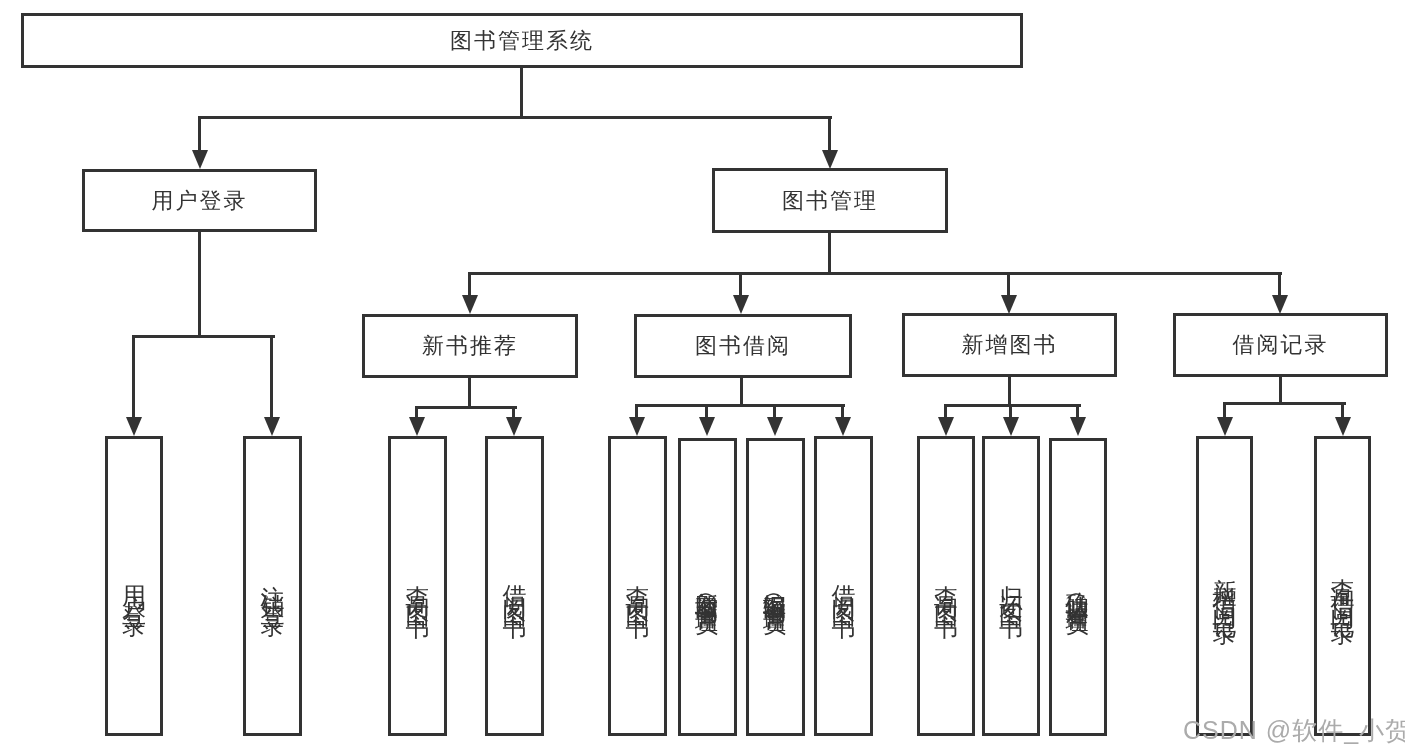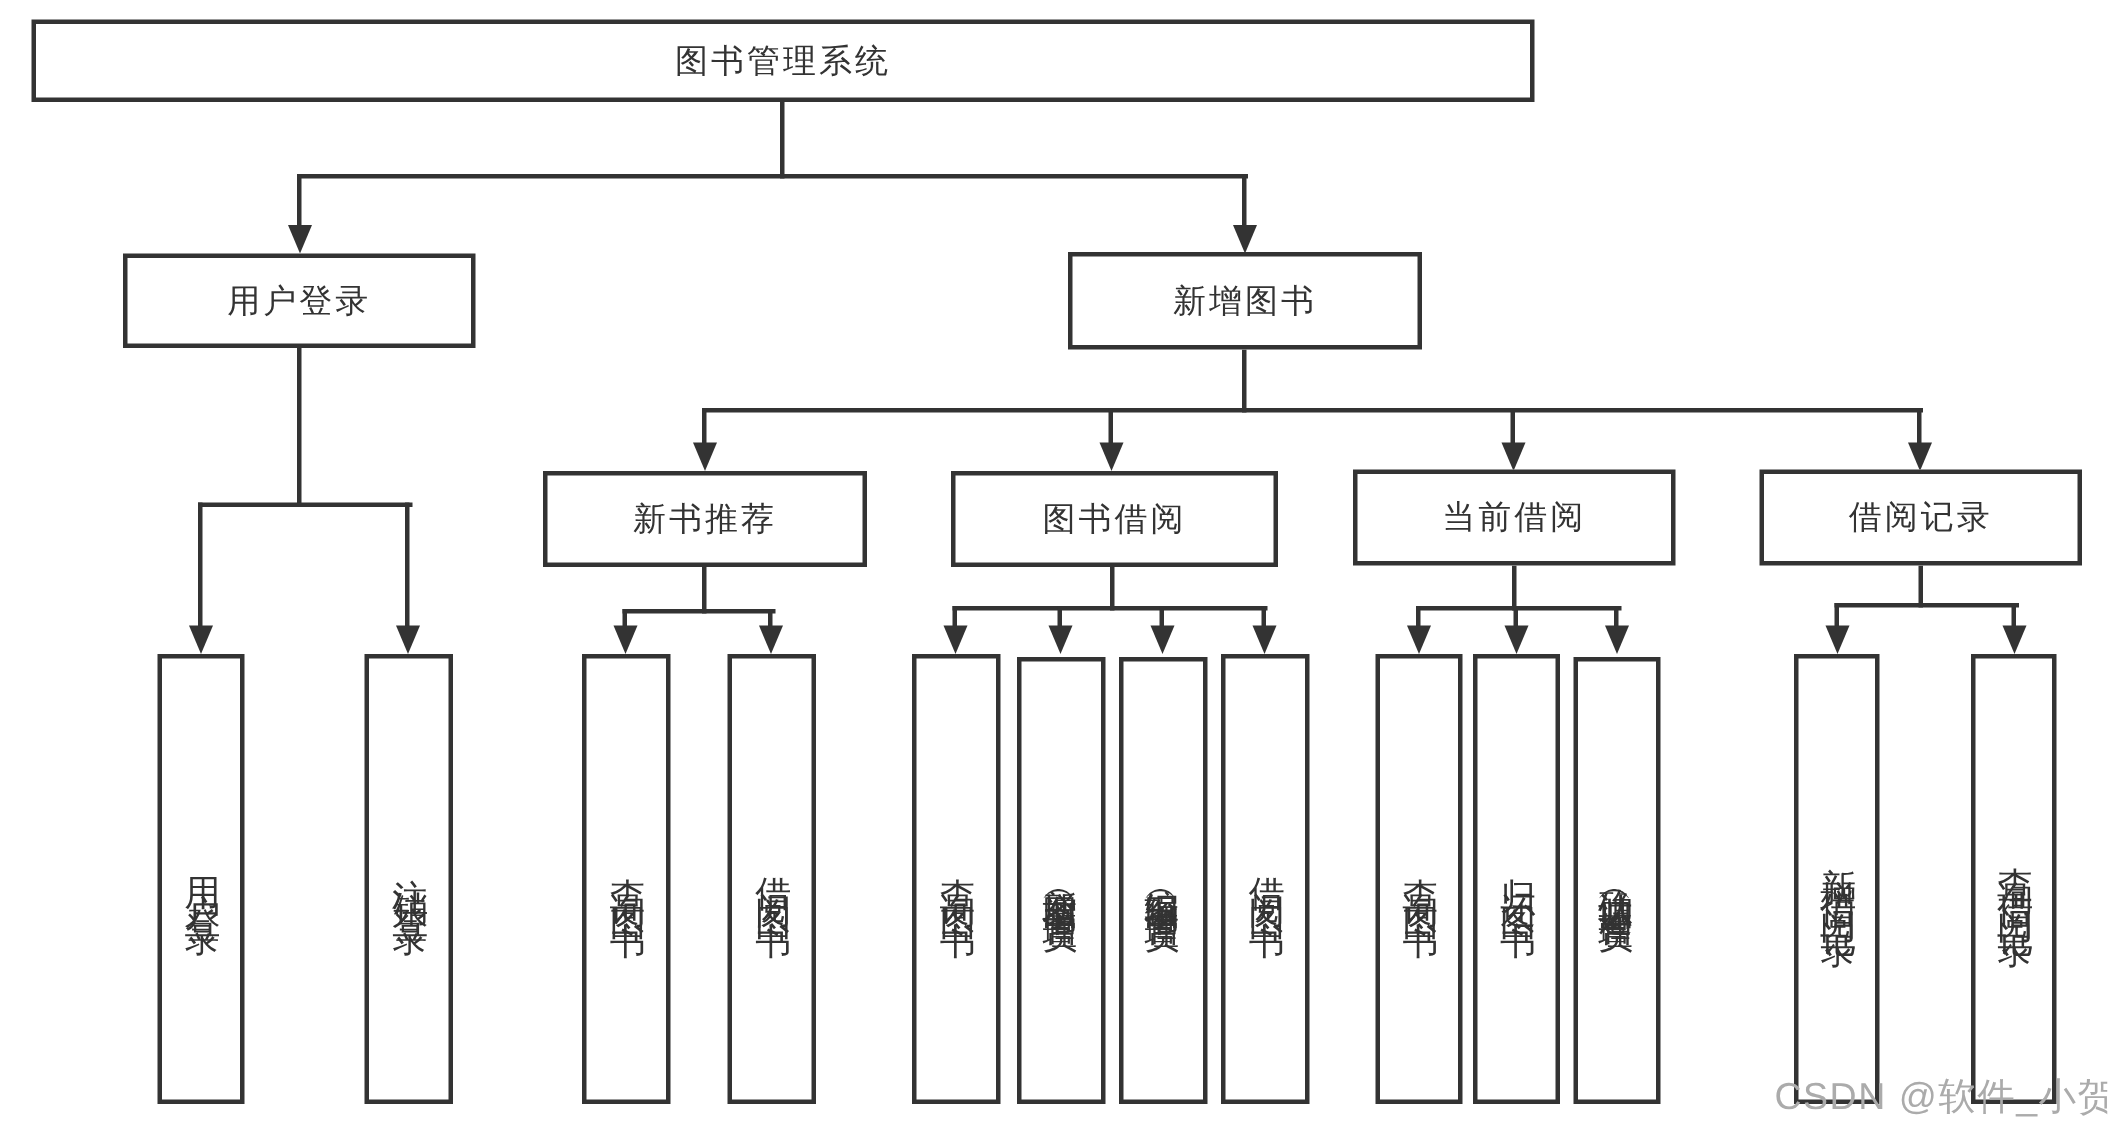--- a/index.html
+++ b/index.html
@@ -39,21 +39,21 @@
   <div class="node" style="left:21px;top:13px;width:1002px;height:55px;">图书管理系统</div>
 
   <div class="vline" style="left:520px;top:68px;height:51px;"></div>
   <div class="hline" style="left:198px;top:116px;width:634px;"></div>
   <div class="vline" style="left:198px;top:116px;height:36px;"></div>
   <div class="vline" style="left:828px;top:116px;height:36px;"></div>
   <div class="arrow" style="left:192px;top:150px;"></div>
   <div class="arrow" style="left:822px;top:150px;"></div>
 
   <div class="node" style="left:82px;top:169px;width:235px;height:63px;">用户登录</div>
-  <div class="node" style="left:712px;top:168px;width:236px;height:65px;">新增图书</div>
+  <div class="node" style="left:712px;top:168px;width:236px;height:65px;">图书管理</div>
 
   <div class="vline" style="left:198px;top:232px;height:106px;"></div>
   <div class="hline" style="left:132px;top:335px;width:143px;"></div>
   <div class="vline" style="left:132px;top:335px;height:84px;"></div>
   <div class="vline" style="left:270px;top:335px;height:84px;"></div>
   <div class="arrow" style="left:126px;top:417px;"></div>
   <div class="arrow" style="left:264px;top:417px;"></div>
 
   <div class="vline" style="left:828px;top:233px;height:42px;"></div>
   <div class="hline" style="left:468px;top:272px;width:814px;"></div>
@@ -61,21 +61,21 @@
   <div class="vline" style="left:739px;top:272px;height:24px;"></div>
   <div class="vline" style="left:1007px;top:272px;height:24px;"></div>
   <div class="vline" style="left:1278px;top:272px;height:24px;"></div>
   <div class="arrow" style="left:462px;top:295px;"></div>
   <div class="arrow" style="left:733px;top:295px;"></div>
   <div class="arrow" style="left:1001px;top:295px;"></div>
   <div class="arrow" style="left:1272px;top:295px;"></div>
 
   <div class="node" style="left:634px;top:314px;width:218px;height:64px;">图书借阅</div>
   <div class="node" style="left:362px;top:314px;width:216px;height:64px;">新书推荐</div>
-  <div class="node" style="left:902px;top:313px;width:215px;height:64px;">当前借阅</div>
+  <div class="node" style="left:902px;top:313px;width:215px;height:64px;">新增图书</div>
   <div class="node" style="left:1173px;top:313px;width:215px;height:64px;">借阅记录</div>
 
   <div class="vline" style="left:468px;top:378px;height:31px;"></div>
   <div class="hline" style="left:415px;top:406px;width:102px;"></div>
   <div class="vline" style="left:415px;top:406px;height:13px;"></div>
   <div class="vline" style="left:512px;top:406px;height:13px;"></div>
   <div class="arrow" style="left:409px;top:417px;"></div>
   <div class="arrow" style="left:506px;top:417px;"></div>
 
   <div class="vline" style="left:740px;top:378px;height:29px;"></div>

